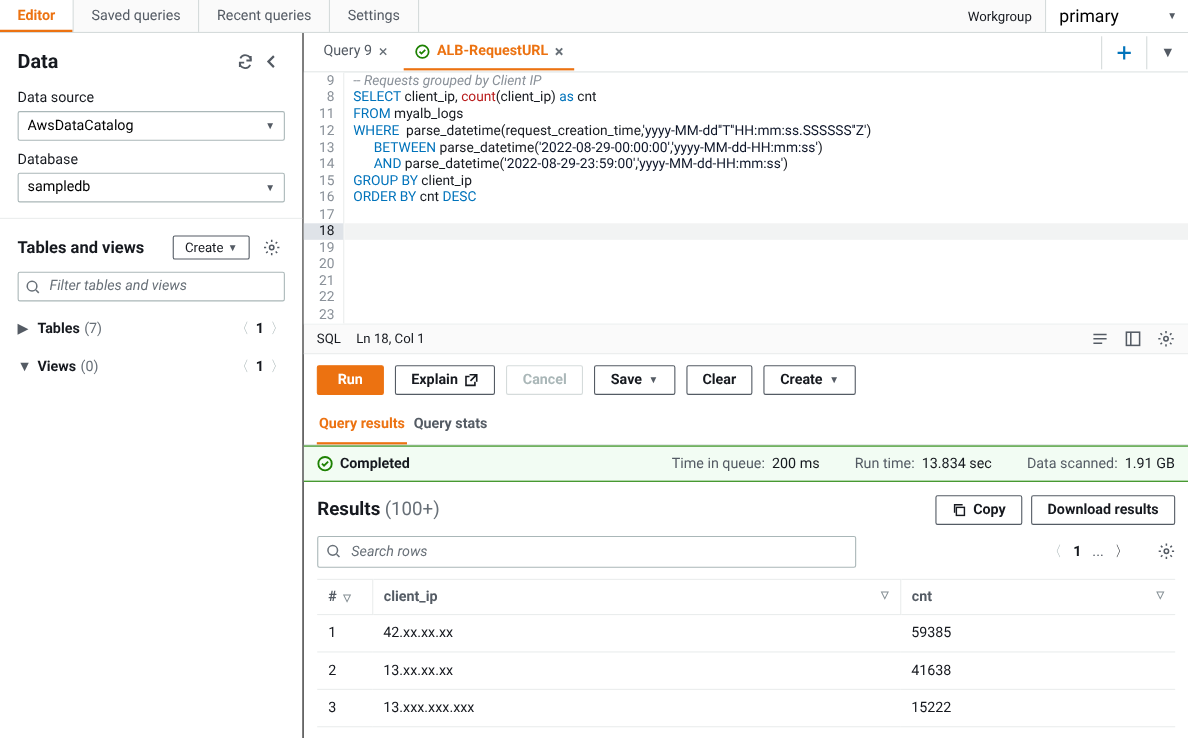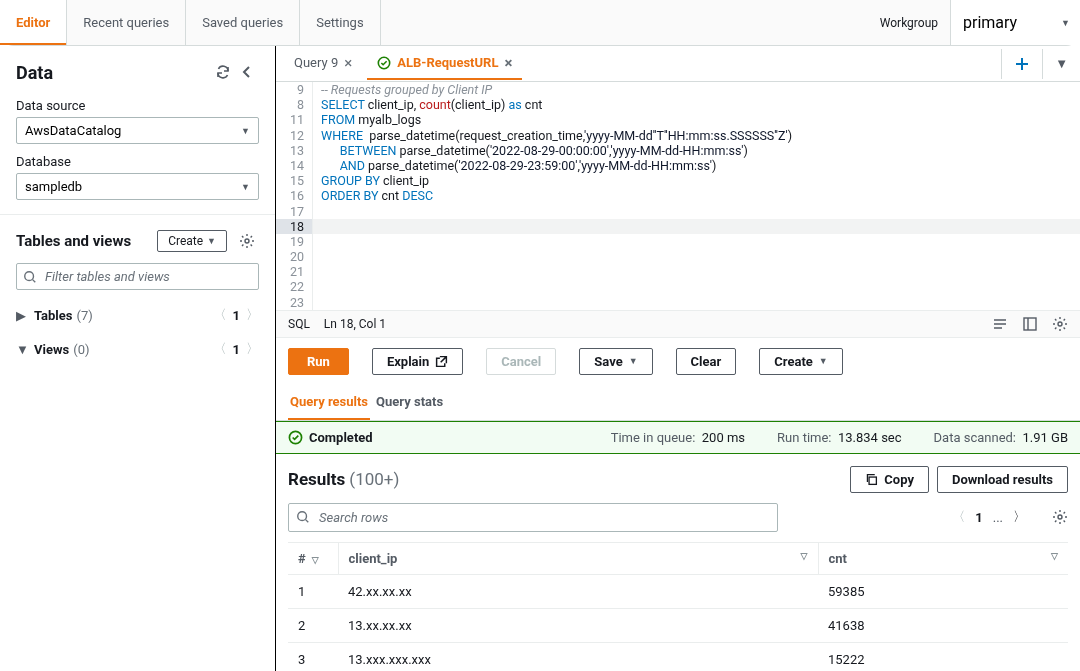--- a/index.html
+++ b/index.html
@@ -1,17 +1,17 @@
 <!DOCTYPE html>
 <html><head>
 <meta charset="utf-8">
 <style>
 * { box-sizing: border-box; margin: 0; padding: 0; font-family: -apple-system, BlinkMacSystemFont, "Segoe UI", Roboto, "Helvetica Neue", Arial, sans-serif; }
 body { background: #fff; color: #16191f; font-size: 13px; width: 1080px; height: 671px; overflow: hidden; display: flex; flex-direction: column; }
-.topbar { display: flex; align-items: stretch; border-bottom: 1px solid #d5dbdb; background: #fafafa; height: 46px; border-radius: 14px; }
+.topbar { display: flex; align-items: stretch; border-bottom: 1px solid #d5dbdb; background: #fafafa; height: 30px; }
 .topbar .tab { padding: 6px 16px; cursor: pointer; color: #545b64; border-right: 1px solid #d5dbdb; display: flex; align-items: center; font-size: 13px; }
 .topbar .tab.active { color: #ec7211; font-weight: 700; box-shadow: inset 0 -2px 0 #ec7211; background: #fff; }
 .topbar .spacer { flex: 1; }
 .topbar .wg-label { padding: 6px 12px; color: #16191f; font-size: 12px; display:flex; align-items:center;}
 .topbar select.wg { border: 0; border-left: 1px solid #d5dbdb; padding: 4px 28px 4px 12px; background: #fff; height: 100%; font-size: 16px; appearance: none; min-width: 130px; }
 .topbar .wg-wrap { position: relative; display:flex; }
 .topbar .wg-wrap::after { content:"▼"; position:absolute; right:10px; top:50%; transform:translateY(-50%); font-size:9px; color:#545b64; pointer-events:none;}
 
 .main { flex: 1; display: flex; overflow: hidden; }
 
@@ -62,21 +62,21 @@
 .code div { height: 15.2px; }
 .c-com { color: #8a9199; font-style: italic; }
 .c-kw { color: #0073bb; }
 .c-fn { color: #b91c1c; }
 .c-str { color: #0f172a; }
 .code .hl-line { background:#f2f3f3; margin:0 -8px; padding:0 8px;}
 .statusbar { display: flex; align-items: center; gap: 14px; padding: 5px 12px; border-top: 1px solid #eaeded; border-bottom: 1px solid #eaeded; color: #16191f; font-size:12px; background:#fafafa;}
 .statusbar .sp { flex: 1; }
 .statusbar .ib { color:#545b64; cursor:pointer; display:inline-flex;}
 
-.actionbar { display: flex; gap: 23px; padding: 10px 12px; align-items: center; }
+.actionbar { display: flex; gap: 10px; padding: 10px 12px; align-items: center; }
 .btn-primary { background: #ec7211; color: #fff; border: 1px solid #ec7211; padding: 5px 18px; border-radius: 2px; font-weight: 700; cursor: pointer; font-size:13px;}
 .btn-plain { background: #fff; border: 1px solid #545b64; padding: 5px 14px; border-radius: 2px; cursor: pointer; font-size:13px; display:inline-flex; align-items:center; gap:6px; color:#16191f; font-weight:700;}
 .btn-plain.disabled { color:#aab7b8; border-color:#d5dbdb; cursor:not-allowed;}
 .dd-caret { font-size: 9px; color:#545b64;}
 
 .restabs { display: flex; border-bottom: 1px solid #d5dbdb; padding: 0 12px; gap: 4px; }
 .restab { padding: 9px 2px; cursor: pointer; color: #545b64; font-weight: 700; font-size:13px; border-bottom:2px solid transparent;}
 .restab.active { color: #ec7211; border-bottom-color: #ec7211; }
 
 .compbar { display: flex; align-items: center; padding: 8px 12px; border: 1px solid #1d8102; border-left:0; border-right:0; background:#f2fcf3; font-size:13px; gap:6px;}
@@ -105,22 +105,22 @@
 table.res th .sort { font-size: 9px; color: #879196; margin-left: 6px; display:inline-block;}
 table.res th.sep { border-left: 1px solid #eaeded; }
 table.res td { padding: 9px 10px; border-bottom: 1px solid #eaeded; }
 svg { display:block; }
 </style>
 </head>
 <body>
 
 <div class="topbar">
   <div class="tab active">Editor</div>
+  <div class="tab">Saved queries</div>
   <div class="tab">Recent queries</div>
-  <div class="tab">Saved queries</div>
   <div class="tab">Settings</div>
   <div class="spacer"></div>
   <div class="wg-label">Workgroup</div>
   <div class="wg-wrap">
     <select class="wg">
       <option>primary</option>
     </select>
   </div>
 </div>
 

